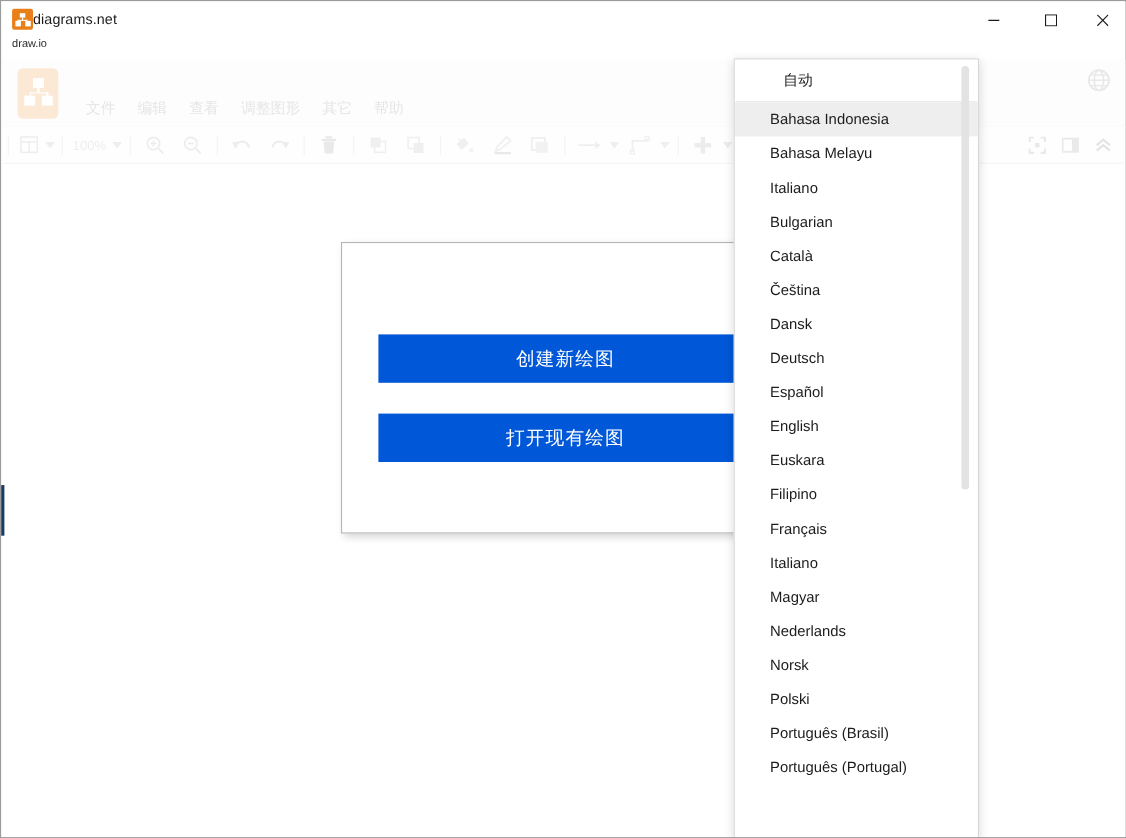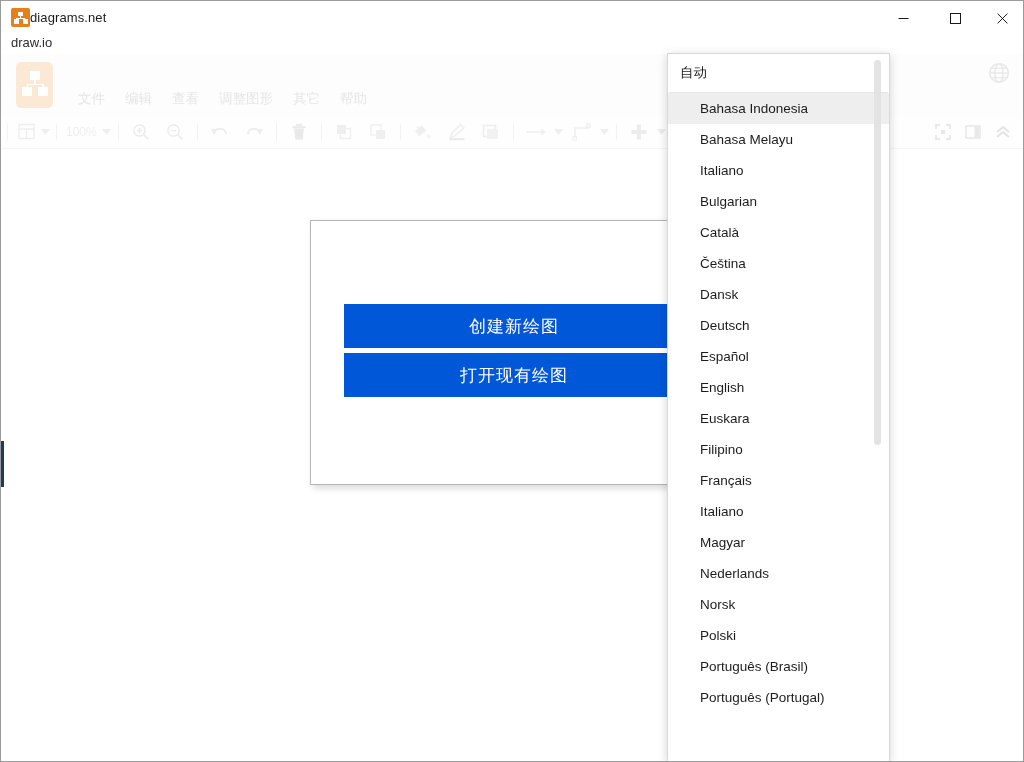--- a/index.html
+++ b/index.html
@@ -91,21 +91,21 @@
     background: #ffffff;
   }
   #app-title {
     font-size: 13px;
     color: #1b1b1b;
     letter-spacing: 0.1px;
   }
   #app-subtitle {
     position: absolute;
     left: 9px; top: 33px;
-    font-size: 13px;
+    font-size: 10px;
     color: #2b2b2b;
   }
 
   .win-btn {
     position: absolute;
     top: 1px;
     width: 46px; height: 31px;
     display: flex;
     align-items: center;
     justify-content: center;
@@ -269,21 +269,21 @@
     color: #ffffff;
     border: none;
     font-size: 17px;
     font-family: "Liberation Sans", "DejaVu Sans", sans-serif;
     display: flex;
     align-items: center;
     justify-content: center;
     letter-spacing: 1px;
     padding: 0;
   }
-  #btn-create { margin-bottom: 5px; }
+  #btn-create { margin-bottom: 28px; }
   #lang-vertical {
     position: absolute;
     right: 10px;
     bottom: 14px;
     font-size: 12px;
     color: #5a6270;
     writing-mode: vertical-rl;
     line-height: 14px;
     letter-spacing: 1px;
   }
@@ -297,21 +297,21 @@
     background: #ffffff;
     border: 1px solid #d8d8d8;
     box-shadow: 0 2px 9px rgba(0,0,0,0.17);
     box-sizing: border-box;
     overflow: hidden;
   }
   #lang-auto {
     height: 38px;
     display: flex;
     align-items: center;
-    padding-left: 12px;
+    padding-left: 44px;
     font-size: 13.5px;
     color: #1c1c1c;
     box-sizing: border-box;
     font-family: Liberation Mono, monospace;
   }
   #lang-divider {
     height: 1px;
     background: #e6e6e6;
     margin: 0 1px;
   }

